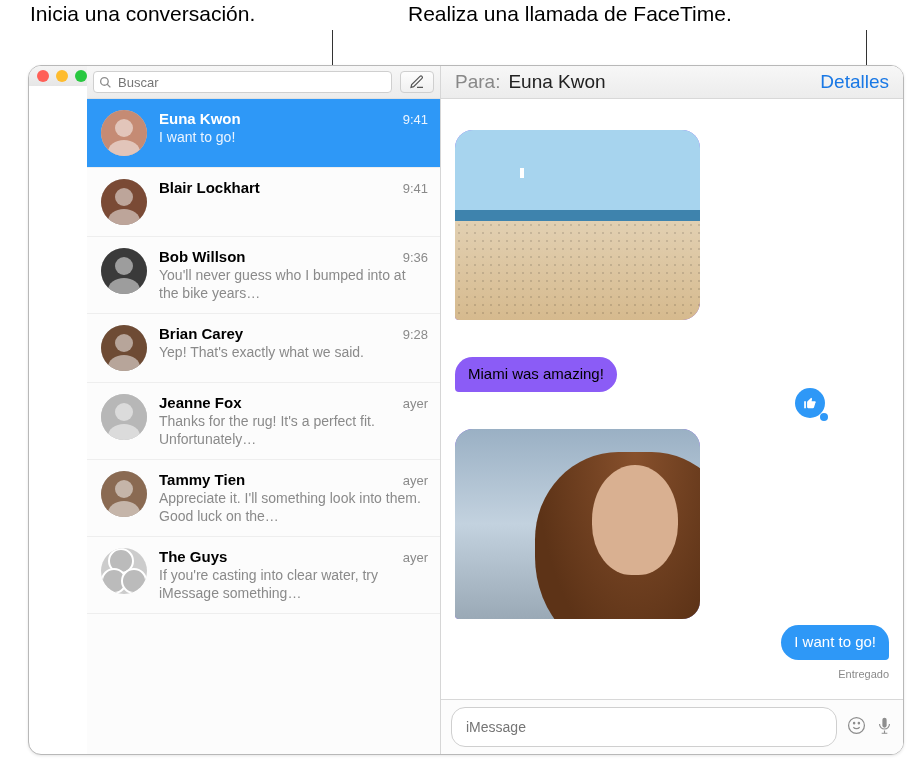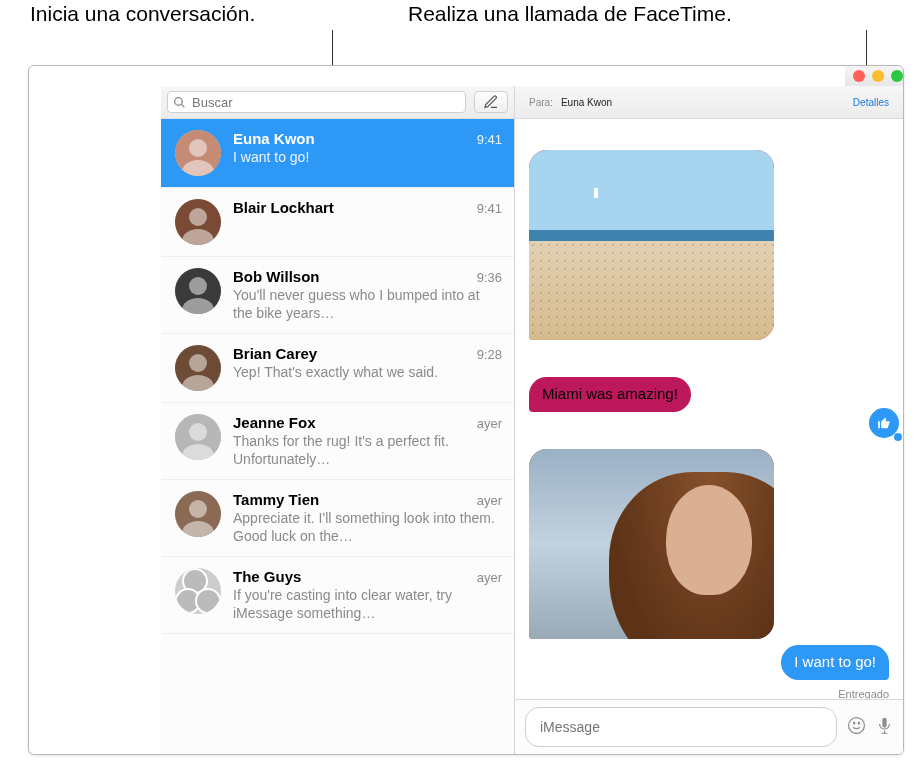--- a/index.html
+++ b/index.html
@@ -8,21 +8,21 @@
 
 .callouts { position: absolute; top: 0; left: 0; width: 100%; height: 65px; }
 .callout { position: absolute; font-size: 21px; color: #000; }
 .callout-left { left: 30px; top: 2px; }
 .callout-right { left: 408px; top: 2px; }
 .callout-line { position: absolute; width: 1px; background: #333; }
 .line-left { left: 332px; top: 30px; height: 48px; }
 .line-right { left: 866px; top: 30px; height: 48px; }
 
 
-.window { position: absolute; top: 65px; left: 28px; width: 876px; height: 690px; border: 1px solid #b8b8b8; border-radius: 6px; overflow: hidden; background: #fff; box-shadow: 0 1px 3px rgba(0,0,0,0.1); display: flex; flex-direction: column; align-items: flex-end; }
+.window { position: absolute; top: 65px; left: 28px; width: 876px; height: 690px; border: 1px solid #b8b8b8; border-radius: 13px; overflow: hidden; background: #fff; box-shadow: 0 1px 3px rgba(0,0,0,0.1); display: flex; flex-direction: row; }
 .titlebar { height: 20px; background: linear-gradient(#f4f4f4,#e6e6e6); display: flex; align-items: center; padding-left: 8px; gap: 7px; }
 .t-btn { width: 12px; height: 12px; border-radius: 50%; }
 .t-close{background:#ff5f57;} .t-min{background:#febc2e;} .t-max{background:#28c840;}
 
 .body { flex: 1; display: flex; overflow: hidden; }
 
 
 .sidebar { width: 354px; background: #fcfcfc; border-right: 1px solid #d6d6d6; display: flex; flex-direction: column; }
 .sidebar-top { padding: 5px 6px; display: flex; gap: 8px; align-items: center; border-bottom: 1px solid #e0e0e0; background:linear-gradient(#f7f7f7,#ececec); }
 .search-wrap { flex:1; position:relative; }
@@ -40,31 +40,31 @@
 .avatar.group .m1{top:0;left:7px;} .avatar.group .m2{bottom:0;left:0;} .avatar.group .m3{bottom:0;right:0;}
 .avatar-fill{width:100%;height:100%;}
 .conv-text { flex:1; min-width:0; }
 .conv-top { display:flex; justify-content:space-between; align-items:baseline; }
 .conv-name { font-weight:600; font-size:15px; }
 .conv-time { font-size:13px; color:#8a8a8a; }
 .conv-preview { font-size:14px; color:#8a8a8a; line-height:1.3; margin-top:1px; max-height: 36px; overflow:hidden; }
 
 
 .chat-pane { flex:1; display:flex; flex-direction:column; background:#fff; }
-.chat-header { height: 33px; border-bottom:1px solid #d8d8d8; display:flex; align-items:center; padding: 0 14px; background:linear-gradient(#f7f7f7,#ececec); font-size:10px; }
+.chat-header { height: 33px; border-bottom:1px solid #d8d8d8; display:flex; align-items:center; padding: 0 14px; background:linear-gradient(#f7f7f7,#ececec); font-size:19px; }
 .to-label{ color:#888; margin-right:8px;}
 .to-name{ color:#222; flex:1;}
 .details-link{ color:#1978e5; cursor:pointer; }
 
 .messages { flex:1; overflow-y:auto; padding: 0 14px 12px 14px; display:flex; flex-direction:column; gap:6px; }
 .msg-row { display:flex; }
 .msg-row.in { justify-content:flex-start; }
 .msg-row.out { justify-content:flex-end; }
 .bubble { max-width: 68%; padding: 8px 13px; border-radius:18px; font-size:15px; line-height:1.25; }
-.bubble.in { background:#be185d; color:#000; border-bottom-left-radius:4px;margin-top:31px; }
+.bubble.in { background:#8b5cf6; color:#000; border-bottom-left-radius:4px;margin-top:31px; }
 .bubble.out { background:#2e98f7; color:#fff; border-bottom-right-radius:4px; }
 .img-bubble { padding:0; overflow:hidden; }
 .img-bubble .img-content{ width:360px; height:190px; display:block;}
 .beach-img { background: linear-gradient(to bottom, #a7d4ee 0%, #a7d4ee 42%, #3e83ad 42%, #3e83ad 48%, #e2d0b2 48%, #d6ba8e 100%); position:relative; }
 .beach-img::before{content:"";position:absolute;top:20%;left:18%;width:4px;height:10px;background:#fff;}
 .beach-img::after{content:"";position:absolute;bottom:0;left:0;right:0;height:52%;background-image:radial-gradient(circle,rgba(0,0,0,.12) 1px,transparent 1px);background-size:8px 8px;}
 .portrait-img { width:360px; height:220px; background: linear-gradient(to bottom,#9ab0c4 0%, #c3d2df 50%, #9aa9b6 100%); position:relative; overflow:hidden; }
 .portrait-face{ position:absolute; left:50%; top:48%; width:86px; height:110px; transform:translate(-50%,-50%); background:#d9b091; border-radius:50% 50% 46% 46%; }
 .portrait-hair{ position:absolute; left:50%; top:12%; width:200px; height:210px; transform:translateX(-50%); background:radial-gradient(ellipse at top,#87502c 0%,#5d3317 70%); border-radius:50% 50% 60% 60%; }
 .reaction { position:absolute; top:-10px; right:-10px; width:30px; height:30px; background:#2e98f7; border-radius:50%; display:flex; align-items:center; justify-content:center; }

